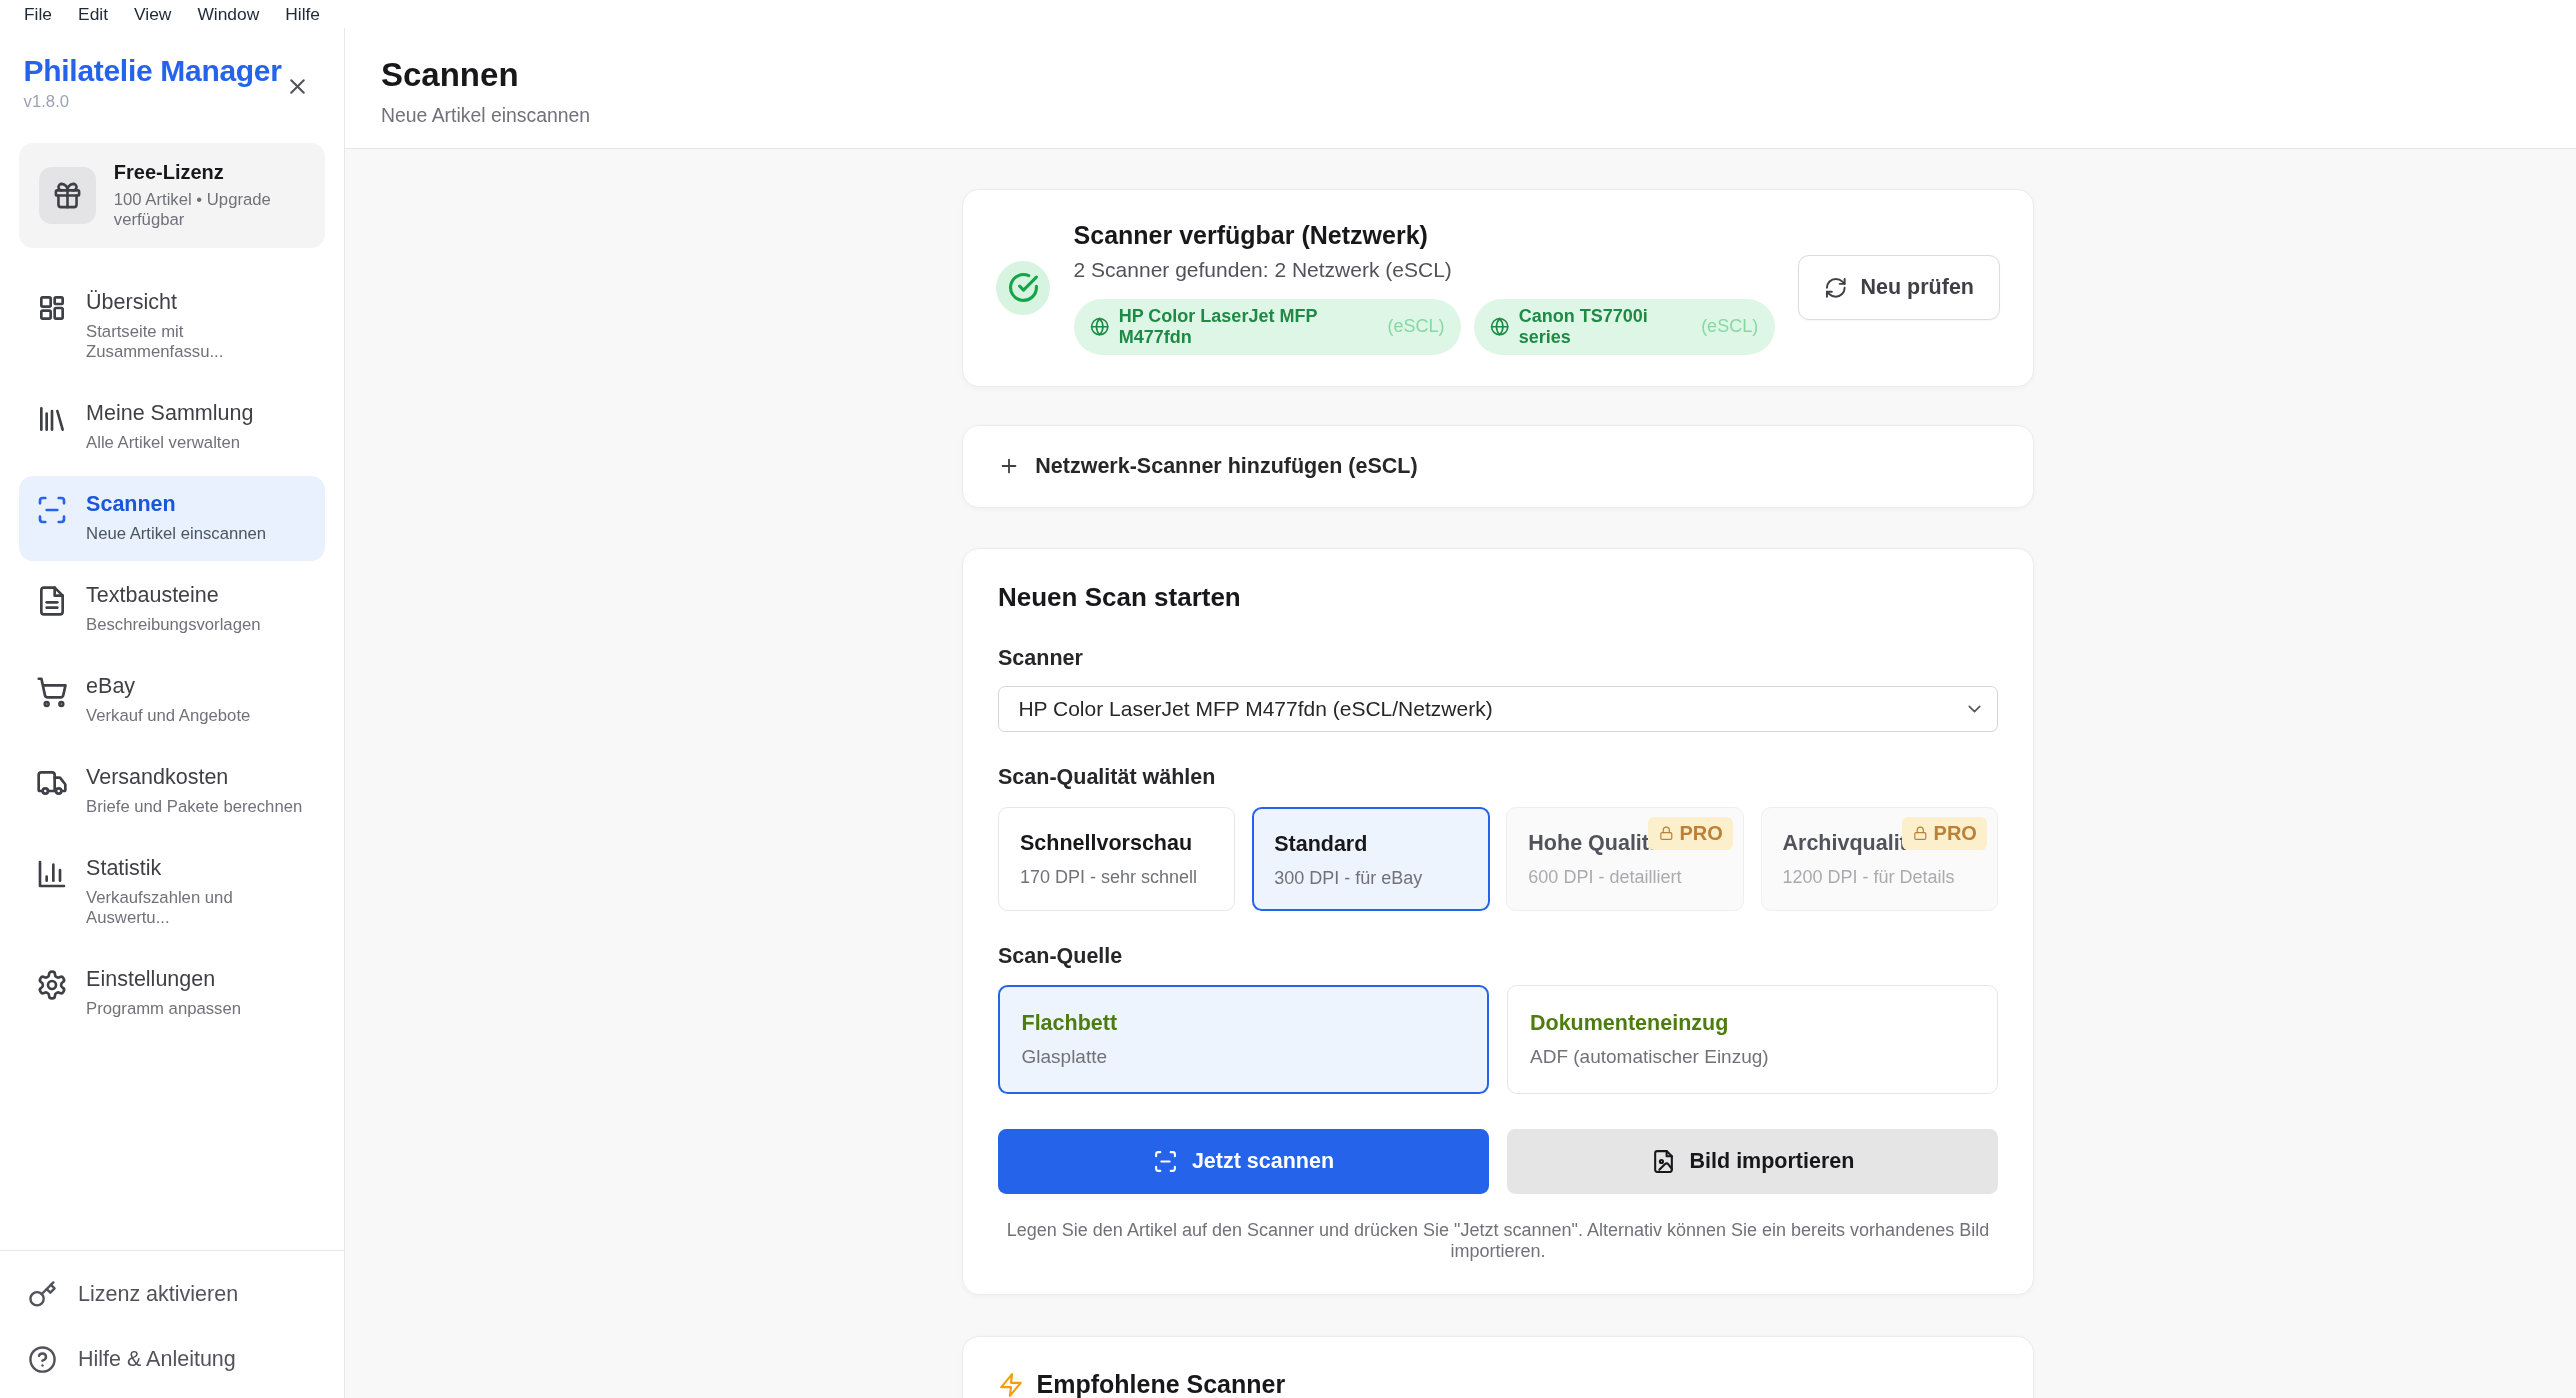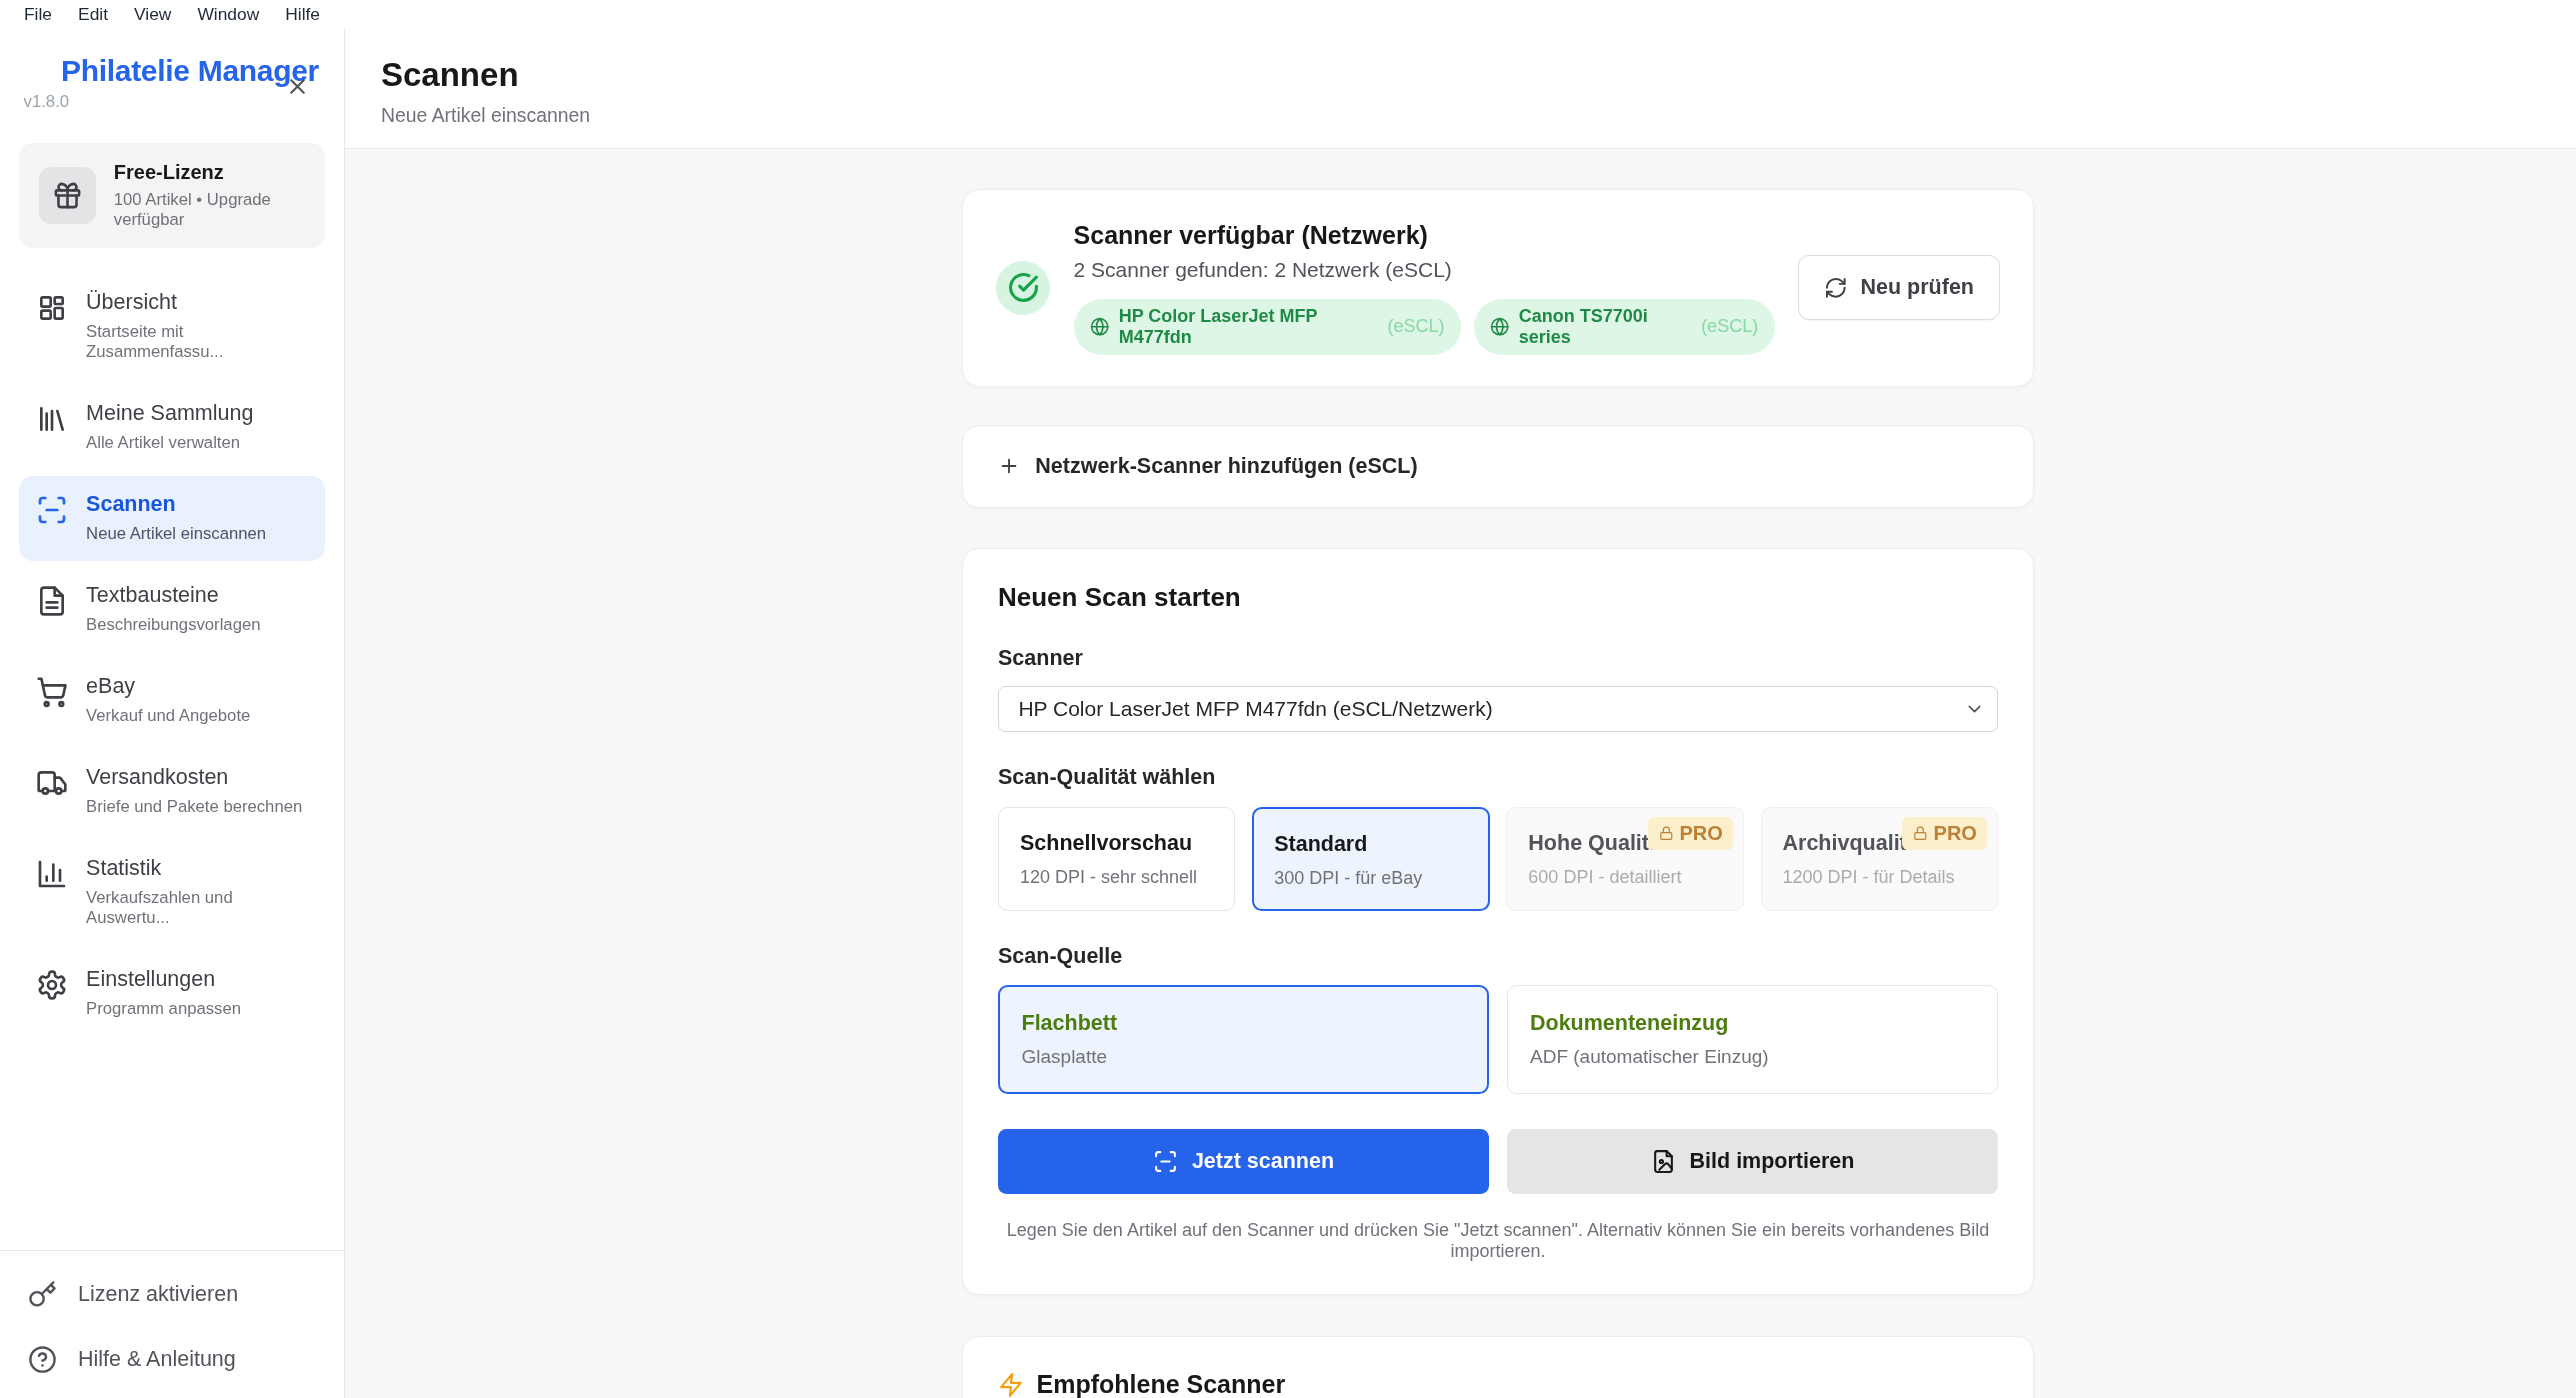--- a/index.html
+++ b/index.html
@@ -9,21 +9,21 @@
 
   
   .menubar { height:28px; display:flex; align-items:center; padding-left:11px; background:#fff; }
   .menubar span { font-size:17.4px; color:#1f2937; padding:0 13px; cursor:default; }
 
   .app { display:flex; height:1371px; }
 
   
   .sidebar { width:345px; background:#fff; border-right:1.4px solid #e7e7e9; display:flex; flex-direction:column; flex-shrink:0; }
   .side-head { position:relative; padding:26px 25px 0 23.6px; }
-  .app-title { font-size:30px; font-weight:700; color:#2563eb; letter-spacing:-0.3px;text-align:right; }
+  .app-title { font-size:30px; font-weight:700; color:#2563eb; letter-spacing:-0.3px; }
   .app-version { font-size:16.7px; color:#9ca3af; margin-top:4.2px; }
   .close-btn { position:absolute; top:43px; right:31px; width:31px; height:31px; display:flex; align-items:center; justify-content:center; cursor:pointer; color:#52525b; }
 
   .license-card { margin:31px 19.4px 21px 19.4px; background:#f4f4f5; border-radius:14px; padding:18px 19.4px; display:flex; align-items:center; gap:18px; }
   .license-tile { width:57px; height:57px; background:#e4e4e7; border-radius:12.5px; display:flex; align-items:center; justify-content:center; color:#3f3f46; flex-shrink:0; }
   .license-title { font-size:20px; font-weight:700; color:#18181b; }
   .license-sub { font-size:16.7px; color:#71717a; margin-top:6.3px; }
 
   .nav { padding:4.2px 19.4px 0 19.4px; }
   .nav-item { display:flex; gap:18px; padding:16.7px 16.7px; border-radius:14px; margin-bottom:5.6px; cursor:pointer; }
@@ -362,21 +362,21 @@
               <svg width="21" height="21" viewBox="0 0 24 24" fill="none" stroke="currentColor" stroke-width="1.8" stroke-linecap="round" stroke-linejoin="round">
                   <path d="m6 9 6 6 6-6"></path>
                 </svg>
             </span>
           </div>
 
           <div class="field-label lbl-quality">Scan-Qualität wählen</div>
           <div class="quality-grid">
             <div class="opt-card">
               <div class="opt-title">Schnellvorschau</div>
-              <div class="opt-sub">120 DPI - sehr schnell</div>
+              <div class="opt-sub">170 DPI - sehr schnell</div>
             </div>
             <div class="opt-card selected">
               <div class="opt-title">Standard</div>
               <div class="opt-sub">300 DPI - für eBay</div>
             </div>
             <div class="opt-card pro">
               <div class="pro-badge">
                 <span class="kicon">
                   <svg width="14.6" height="14.6" viewBox="0 0 24 24" fill="none" stroke="currentColor" stroke-width="2" stroke-linecap="round" stroke-linejoin="round">
                       <rect x="3" y="11" width="18" height="11" rx="2"></rect>

